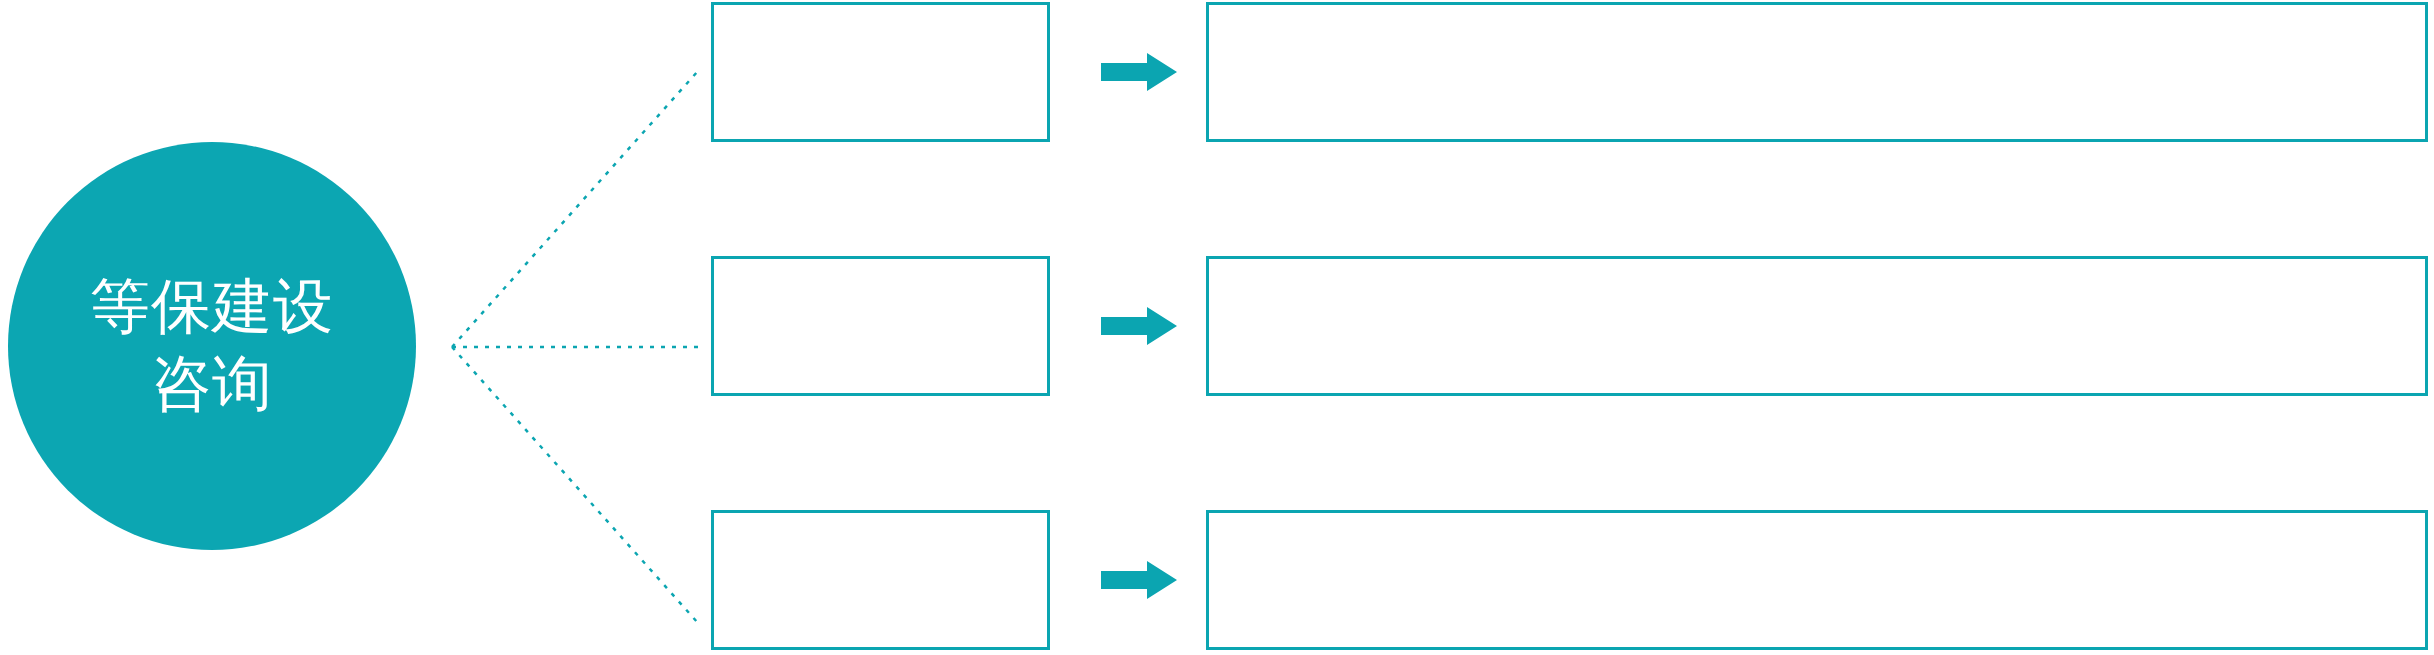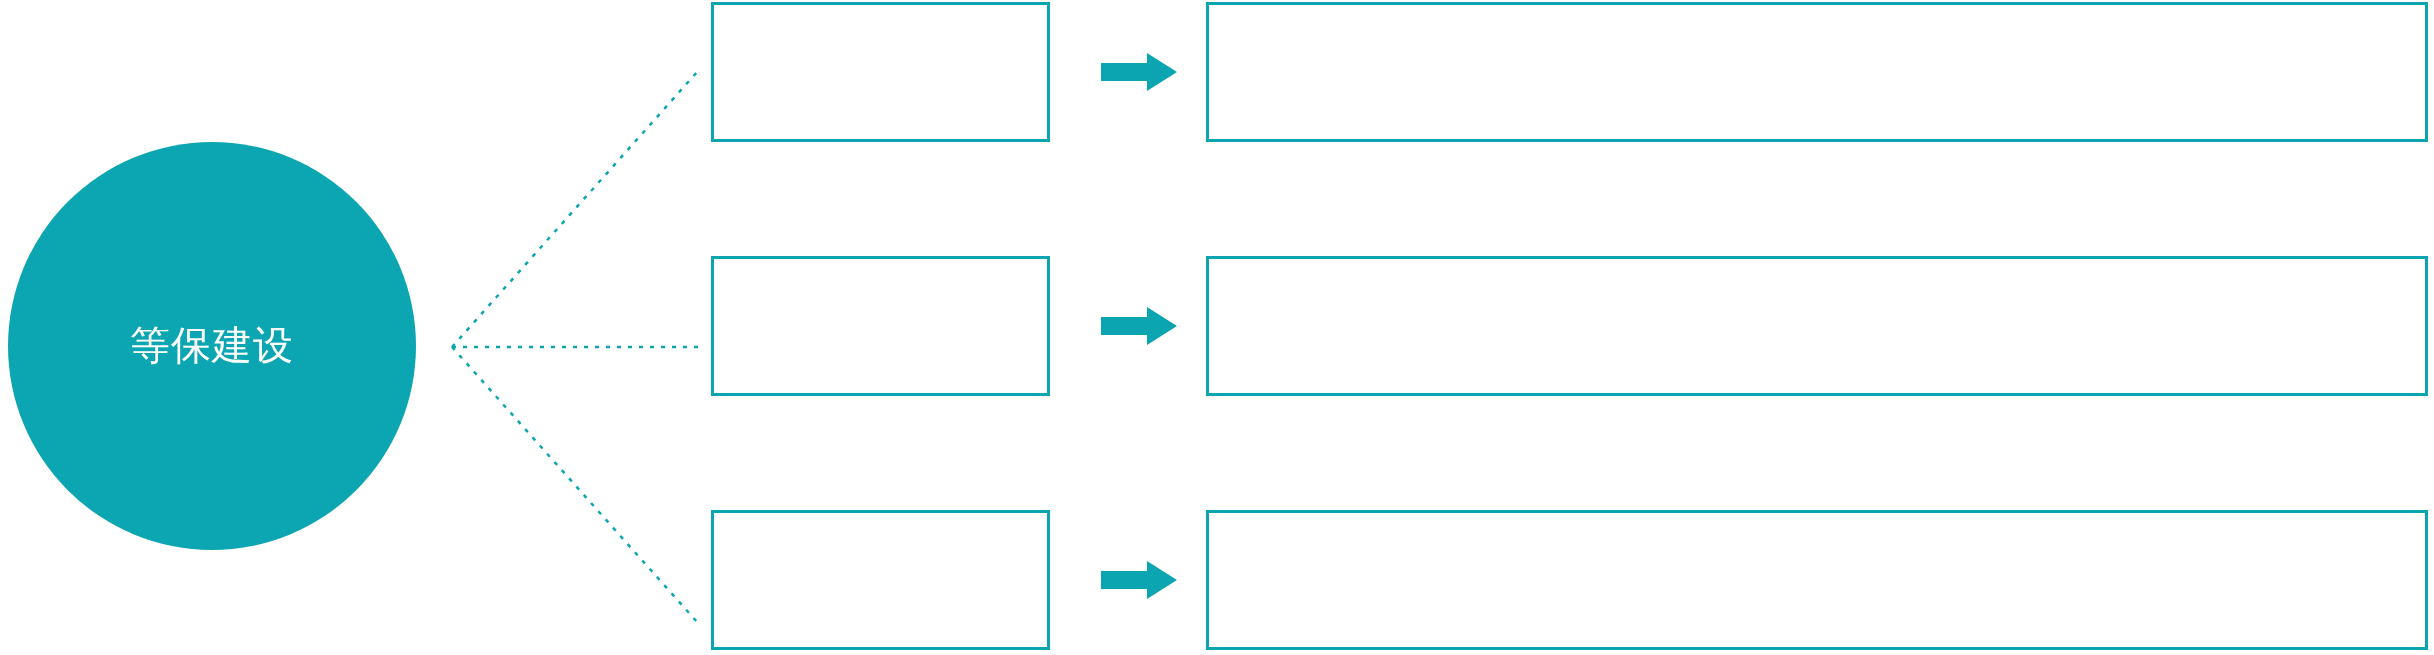--- a/index.html
+++ b/index.html
@@ -24,21 +24,21 @@
     left:8px;top:142px;
     width:408px;height:408px;
     border-radius:50%;
     background:var(--circle-fill);
     display:flex;flex-direction:column;
     align-items:center;justify-content:center;
     text-align:center;
   }
   .hub-label{
     color:var(--text-on-circle);
-    font-size:40px;
+    font-size:60px;
     font-weight:300;
     line-height:1.28;
     letter-spacing:1px;
   }
   
   .connectors{
     position:absolute;left:0;top:0;width:2434px;height:655px;
     pointer-events:none;
   }
   .connector{
@@ -84,20 +84,21 @@
 <div class="canvas">
 
   <svg class="connectors" viewBox="0 0 2434 655" xmlns="http://www.w3.org/2000/svg">
     <line class="connector" x1="452" y1="347" x2="698" y2="71"></line>
     <line class="connector" x1="452" y1="347" x2="702" y2="347"></line>
     <line class="connector" x1="452" y1="347" x2="698" y2="623"></line>
   </svg>
 
   <div class="hub-circle">
     <div class="hub-label">等保建设</div>
+    <div class="hub-label">咨询</div>
   </div>
 
   <div class="row row-1">
     <div class="step-box"></div>
     <div class="arrow-wrap">
       <svg viewBox="0 0 76 38" xmlns="http://www.w3.org/2000/svg">
         <polygon class="arrow-shape" points="0,10 46,10 46,0 76,19 46,38 46,28 0,28"></polygon>
       </svg>
     </div>
     <div class="detail-box"></div>

